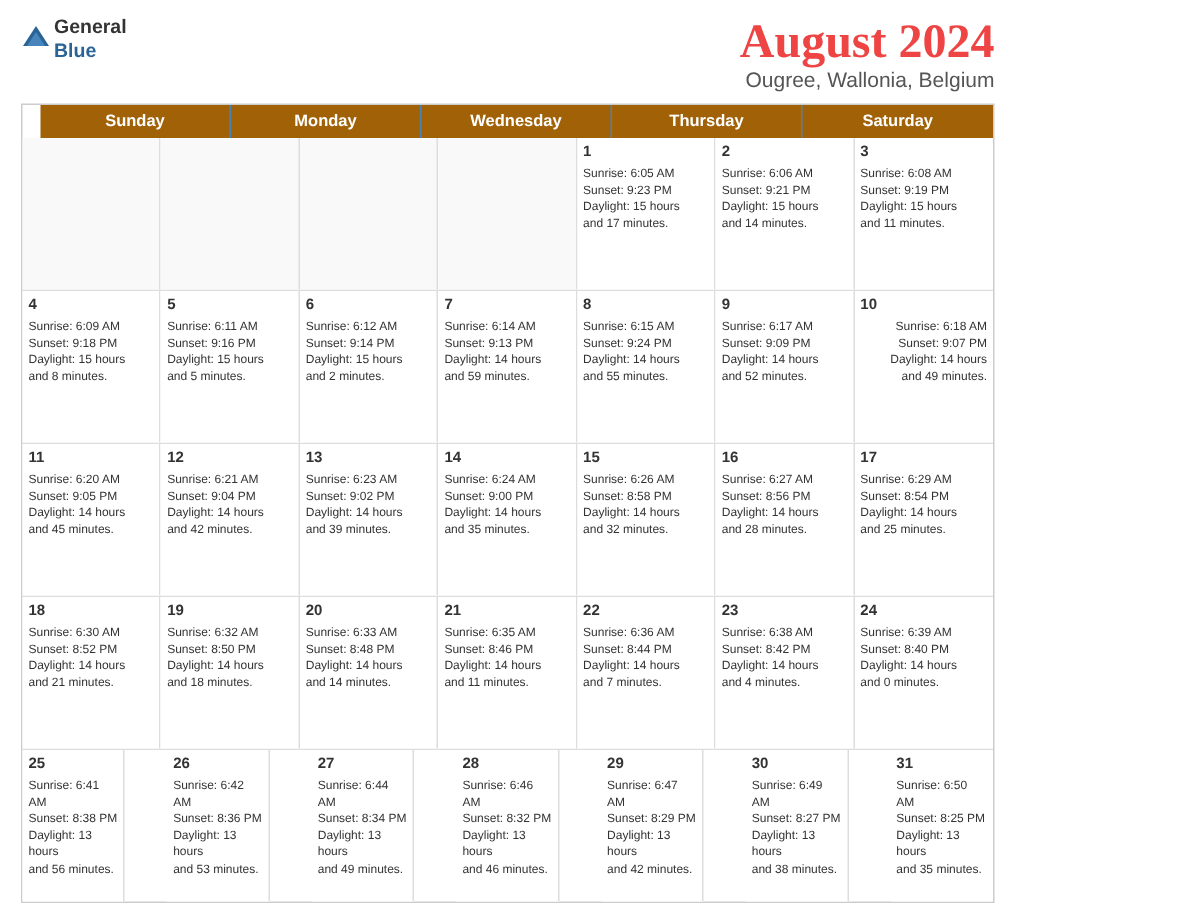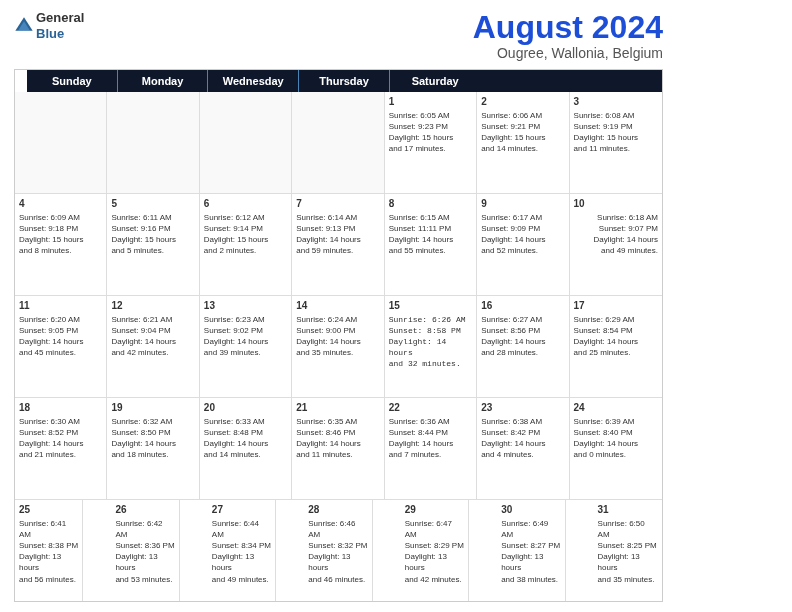--- a/index.html
+++ b/index.html
@@ -38,37 +38,38 @@
     .logo-icon {
       width: 20px;
       height: 20px;
     }
     .title-block {
       text-align: right;
     }
     .main-title {
       font-size: 32px;
       font-weight: bold;
-      color: #1d4ed8;
+      color: #ef4444;
       line-height: 1.1;
+      font-family: Liberation Serif, serif;
     }
     .subtitle {
       font-size: 14px;
       color: #555;
     }
     .calendar {
       flex: 1;
       display: flex;
       flex-direction: column;
       border: 1px solid #ccc;
     }
     .cal-header-row {
       display: grid;
-      grid-template-columns: repeat(7, 1fr);
-      background: #0f172a;
+      grid-template-columns: repeat(5, 1fr);
+      background: #a16207;
       margin-left: 12px;
     }
     .cal-header-cell {
       color: #fff;
       font-size: 11px;
       font-weight: bold;
       padding: 5px 4px;
       text-align: center;
       border-right: 1px solid #4a84b6;
     }
@@ -198,21 +199,21 @@
           <div class="cal-cell has-data">
             <span class="day-number">7</span>
             <div class="cell-info" style="white-space: pre-line;">Sunrise: 6:14 AM
 Sunset: 9:13 PM
 Daylight: 14 hours
 and 59 minutes.</div>
           </div>
           <div class="cal-cell has-data">
             <span class="day-number">8</span>
             <div class="cell-info" style="white-space: pre-line;">Sunrise: 6:15 AM
-Sunset: 11:11 PM
+Sunset: 9:24 PM
 Daylight: 14 hours
 and 55 minutes.</div>
           </div>
           <div class="cal-cell has-data">
             <span class="day-number">9</span>
             <div class="cell-info" style="white-space: pre-line;">Sunrise: 6:17 AM
 Sunset: 9:09 PM
 Daylight: 14 hours
 and 52 minutes.</div>
           </div>
@@ -248,21 +249,21 @@
           </div>
           <div class="cal-cell has-data">
             <span class="day-number">14</span>
             <div class="cell-info" style="white-space: pre-line;">Sunrise: 6:24 AM
 Sunset: 9:00 PM
 Daylight: 14 hours
 and 35 minutes.</div>
           </div>
           <div class="cal-cell has-data">
             <span class="day-number">15</span>
-            <div class="cell-info" style="white-space: pre-line; font-family: Liberation Mono, monospace;">Sunrise: 6:26 AM
+            <div class="cell-info" style="white-space: pre-line;">Sunrise: 6:26 AM
 Sunset: 8:58 PM
 Daylight: 14 hours
 and 32 minutes.</div>
           </div>
           <div class="cal-cell has-data">
             <span class="day-number">16</span>
             <div class="cell-info" style="white-space: pre-line;">Sunrise: 6:27 AM
 Sunset: 8:56 PM
 Daylight: 14 hours
 and 28 minutes.</div>

